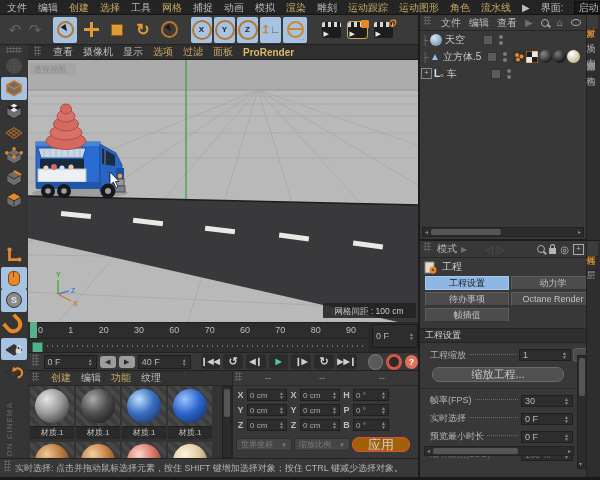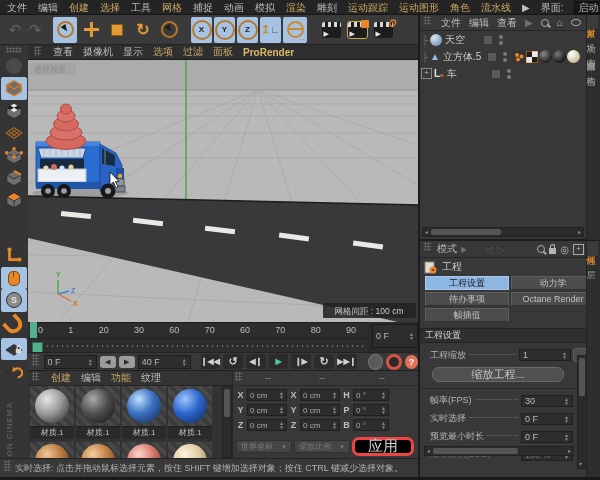--- a/index.html
+++ b/index.html
@@ -113,22 +113,22 @@
   
   .coords{left:232px;top:370px;width:186px;height:88px;background:#383838;border-top:1px solid #1f1f1f;
           border-left:1px solid #242424;box-sizing:border-box;font-size:9px;}
   .chead{display:flex;height:14px;align-items:center;border-bottom:1px solid #2c2c2c;color:#9a9a9a;}
   .cfield{width:40px;height:12px;background:#2d2d2d;border:1px solid #1f1f1f;display:flex;align-items:center;
           justify-content:space-between;padding:0 2px;box-sizing:border-box;color:#a8a8a8;font-size:8px;}
   .axl{width:9px;text-align:center;color:#bdbdbd;font-weight:bold;font-size:9px;}
   .crow{display:flex;align-items:center;gap:2px;margin:3px 0 0 3px;}
   .dd{height:13px;background:#454545;border:1px solid #303030;border-radius:2px;color:#7c7c7c;font-size:8px;
       display:flex;align-items:center;justify-content:space-between;padding:0 4px;box-sizing:border-box;}
-  .applybtn{height:13px;border-radius:7px;background:#000000;border:3px solid #ef4444;color:#cfcfcf;
-            font-size:15px;display:flex;align-items:center;justify-content:center;}
+  .applybtn{height:13px;border-radius:7px;background:#a16207;border:1px solid #ef4444;color:#cfcfcf;
+            font-size:13px;display:flex;align-items:center;justify-content:center;}
   
   .status{left:0;top:458px;width:440px;height:19px;background:#383838;border-top:1px solid #222;
           display:flex;align-items:center;box-sizing:border-box;padding-left:2px;}
   .status span{font-size:9px;color:#b2b2b2;white-space:nowrap;}
   
   .rpanel{left:418px;top:15px;width:182px;height:462px;background:#383838;border-left:2px solid #1c1c1c;box-sizing:border-box;}
   .om-menu{display:flex;align-items:center;gap:8px;height:15px;border-bottom:1px solid #262626;padding-left:2px;}
   .om-menu span{font-size:10px;}
   .omrow{display:flex;align-items:center;height:17px;font-size:10px;color:#cccccc;position:relative;}
   .tree{color:#777;font-size:9px;width:10px;text-align:center;}

